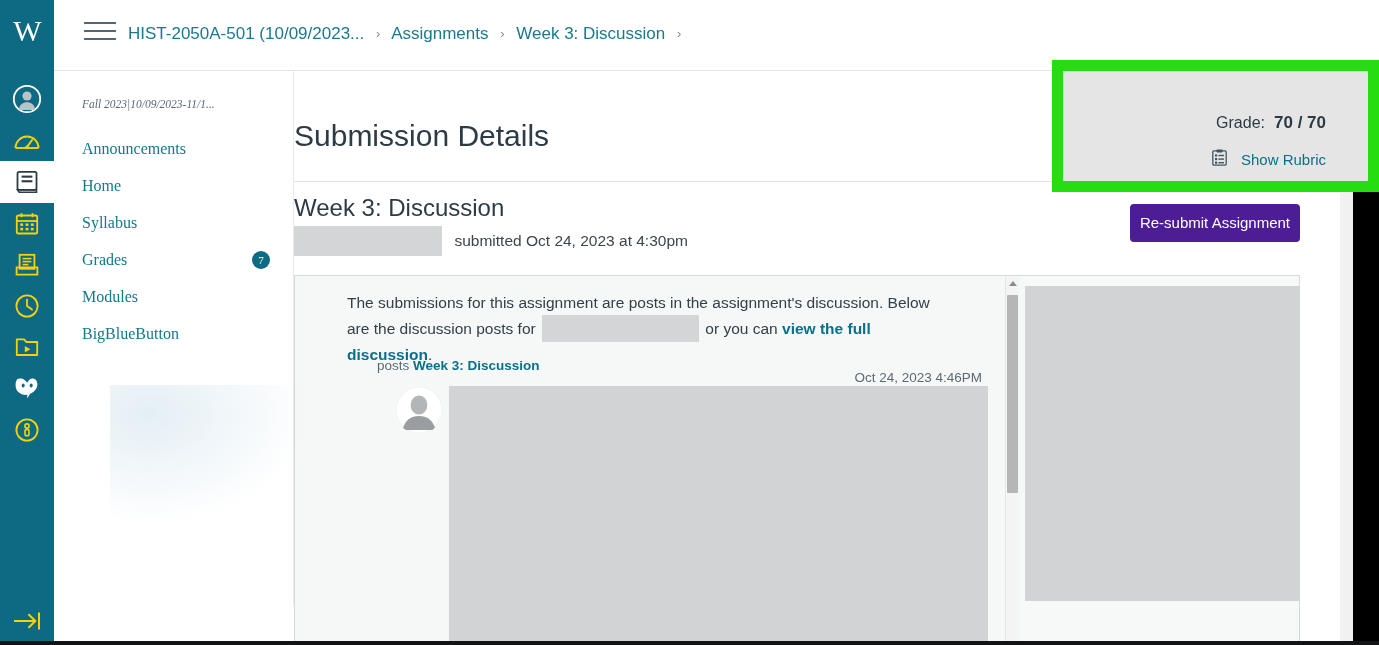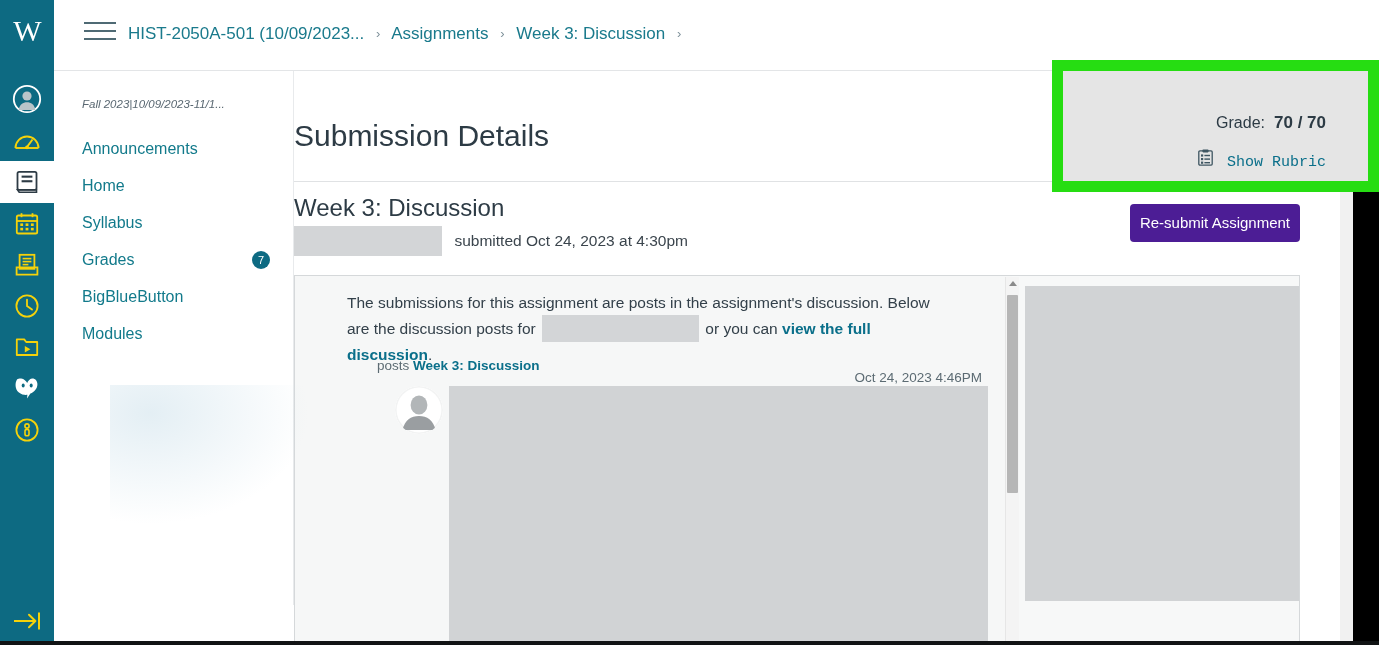--- a/index.html
+++ b/index.html
@@ -53,20 +53,21 @@
   .gicon svg { display: block; }
 
   
   #course-nav {
     position: absolute;
     left: 54px; top: 0;
     width: 240px; height: 605px;
     background: #ffffff;
     border-right: 1px solid #e8eaec;
     box-sizing: border-box;
+    font-family: Liberation Serif, serif;
   }
   #term-label {
     position: absolute;
     left: 28px; top: 98px;
     font-size: 11.5px;
     font-style: italic;
     color: #5a6872;
     white-space: nowrap;
   }
   .cnav-list {
@@ -352,23 +353,22 @@
     color: #2d3b45;
   }
   #show-rubric {
     position: absolute;
     right: 42px; top: 78px;
     font-size: 15px;
     color: #0a6f8a;
     text-decoration: none;
     white-space: nowrap;
     display: flex;
-    align-items: flex-end;
+    align-items: center;
     gap: 14px;
-    font-family: Liberation Mono, monospace;
   }
 
   
   #page-scrollbar {
     position: absolute;
     left: 1340px; top: 0;
     width: 13px;
     height: 645px;
     background: #f1f1f1;
     z-index: 3;
@@ -534,24 +534,24 @@
         <span>Home</span>
       </a>
       <a class="cnav-item" href="#">
         <span>Syllabus</span>
       </a>
       <a class="cnav-item" href="#">
         <span>Grades</span>
         <span class="cnav-badge" style="right:24px;">7</span>
       </a>
       <a class="cnav-item" href="#">
-        <span>BigBlueButton</span>
+        <span>Modules</span>
       </a>
       <a class="cnav-item" href="#">
-        <span>Modules</span>
+        <span>BigBlueButton</span>
       </a>
     </div>
   </div>
 
   <div class="blur-haze"></div>
 
   <div id="topbar">
     <div id="hamburger">
       <span></span>
         <span></span>

